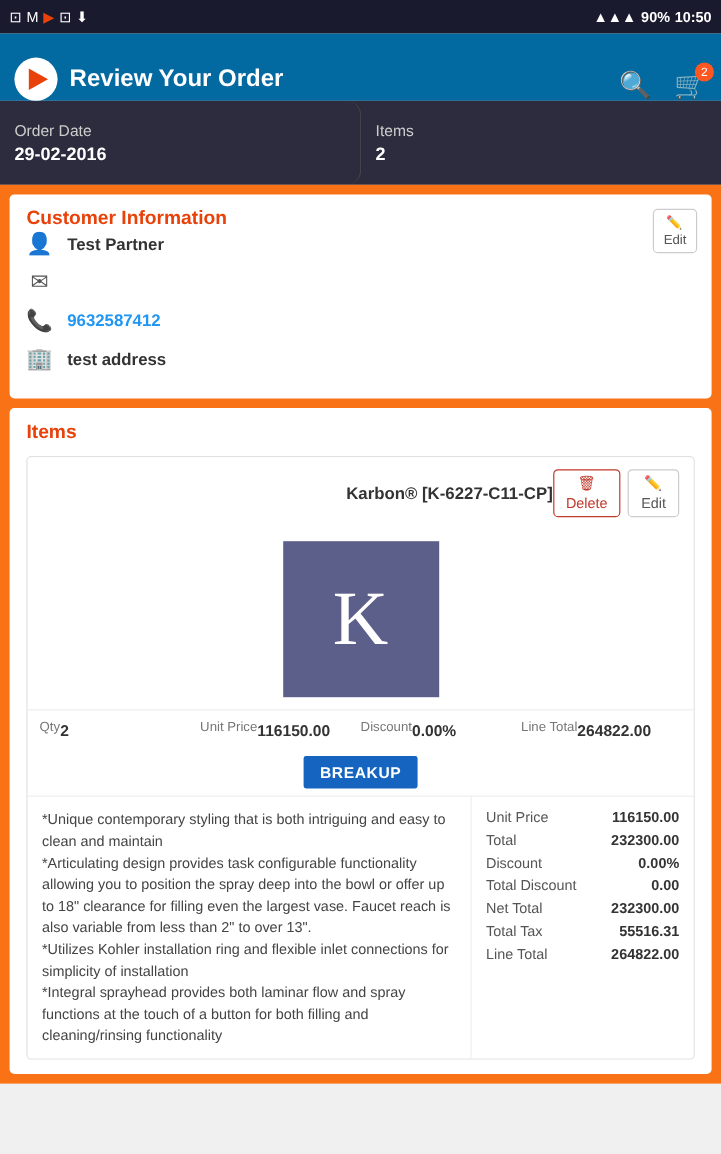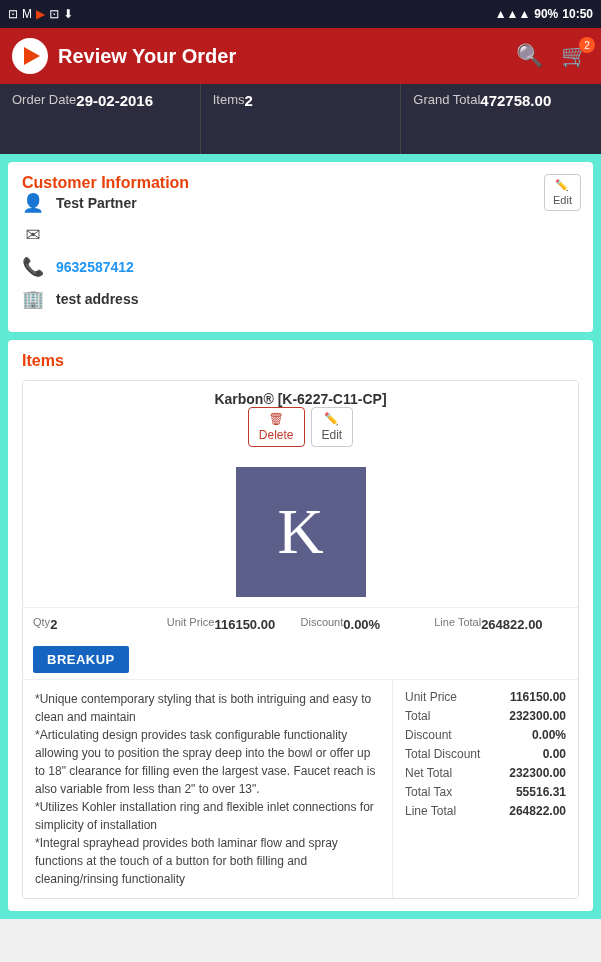--- a/index.html
+++ b/index.html
@@ -14,25 +14,25 @@
       align-items: center;
       justify-content: space-between;
       padding: 0 8px;
       font-size: 12px;
     }
     .status-left { display: flex; gap: 4px; align-items: center; }
     .status-right { display: flex; gap: 4px; align-items: center; font-weight: bold; }
 
     
     .header {
-      background: #b91c1c;
+      background: #0369a1;
       color: white;
       height: 56px;
       display: flex;
-      align-items: center;
+      align-items: flex-end;
       justify-content: space-between;
       padding: 0 12px;
     }
     .header-left { display: flex; align-items: center; gap: 10px; }
     .header-icon {
       width: 36px; height: 36px; background: white; border-radius: 50%;
       display: flex; align-items: center; justify-content: center;
     }
     .header-icon-inner {
       width: 0; height: 0;
@@ -47,31 +47,33 @@
     
     .order-summary {
       background: #2c2c3e;
       color: white;
       display: flex;
       height: 70px;
     }
     .order-summary-cell {
       flex: 1;
       display: flex;
-      flex-direction: row;
+      flex-direction: column;
+      justify-content: center;
       padding: 8px 12px;
       border-right: 1px solid #444;
+      border-radius: 12px;
     }
     .order-summary-cell:last-child { border-right: none; }
     .order-summary-label { font-size: 13px; color: #ccc; margin-bottom: 4px; }
     .order-summary-value { font-size: 15px; font-weight: bold; }
 
     
     .content-area {
-      background: #5eead4;
+      background: #f97316;
       position: relative;
       overflow: hidden;
     }
 
     
     .customer-info {
       background: white;
       margin: 8px;
       border-radius: 4px;
       padding: 12px 14px;
@@ -119,25 +121,24 @@
 
     .item-card {
       border: 1px solid #e0e0e0;
       border-radius: 4px;
       margin-top: 10px;
       overflow: hidden;
     }
 
     .item-header {
       display: flex;
-      justify-content: flex-start;
+      justify-content: flex-end;
       align-items: center;
       padding: 10px 12px;
       background: white;
-      flex-direction: column;
     }
     .item-name { font-size: 14px; font-weight: bold; color: #333; }
     .item-actions { display: flex; gap: 6px; }
     .action-btn {
       border: 1px solid #ccc;
       background: white;
       border-radius: 4px;
       padding: 4px 10px;
       cursor: pointer;
       font-size: 12px;
@@ -177,21 +178,21 @@
       flex: 1;
       display: flex;
       flex-direction: row;
       align-items: center;
     }
     .pricing-label { font-size: 11px; color: #777; margin-bottom: 4px; }
     .pricing-value { font-size: 13px; color: #333; font-weight: bold; }
 
     .breakup-row {
       display: flex;
-      justify-content: flex-start;
+      justify-content: center;
       padding: 6px 10px;
       background: white;
     }
     .breakup-btn {
       background: #1565c0;
       color: white;
       border: none;
       padding: 6px 14px;
       border-radius: 2px;
       font-size: 13px;
@@ -262,24 +263,20 @@
 </div>
 
 <div class="order-summary">
   <div class="order-summary-cell">
     <span class="order-summary-label">Order Date</span>
     <span class="order-summary-value">29-02-2016</span>
   </div>
   <div class="order-summary-cell">
     <span class="order-summary-label">Items</span>
     <span class="order-summary-value">2</span>
-  </div>
-  <div class="order-summary-cell">
-    <span class="order-summary-label">Grand Total</span>
-    <span class="order-summary-value">472758.00</span>
   </div>
 </div>
 
 <div class="content-area">
 
   <div class="customer-info">
     <span class="section-title">Customer Information</span>
 
     <button class="edit-btn">
       <span>✏️</span>

